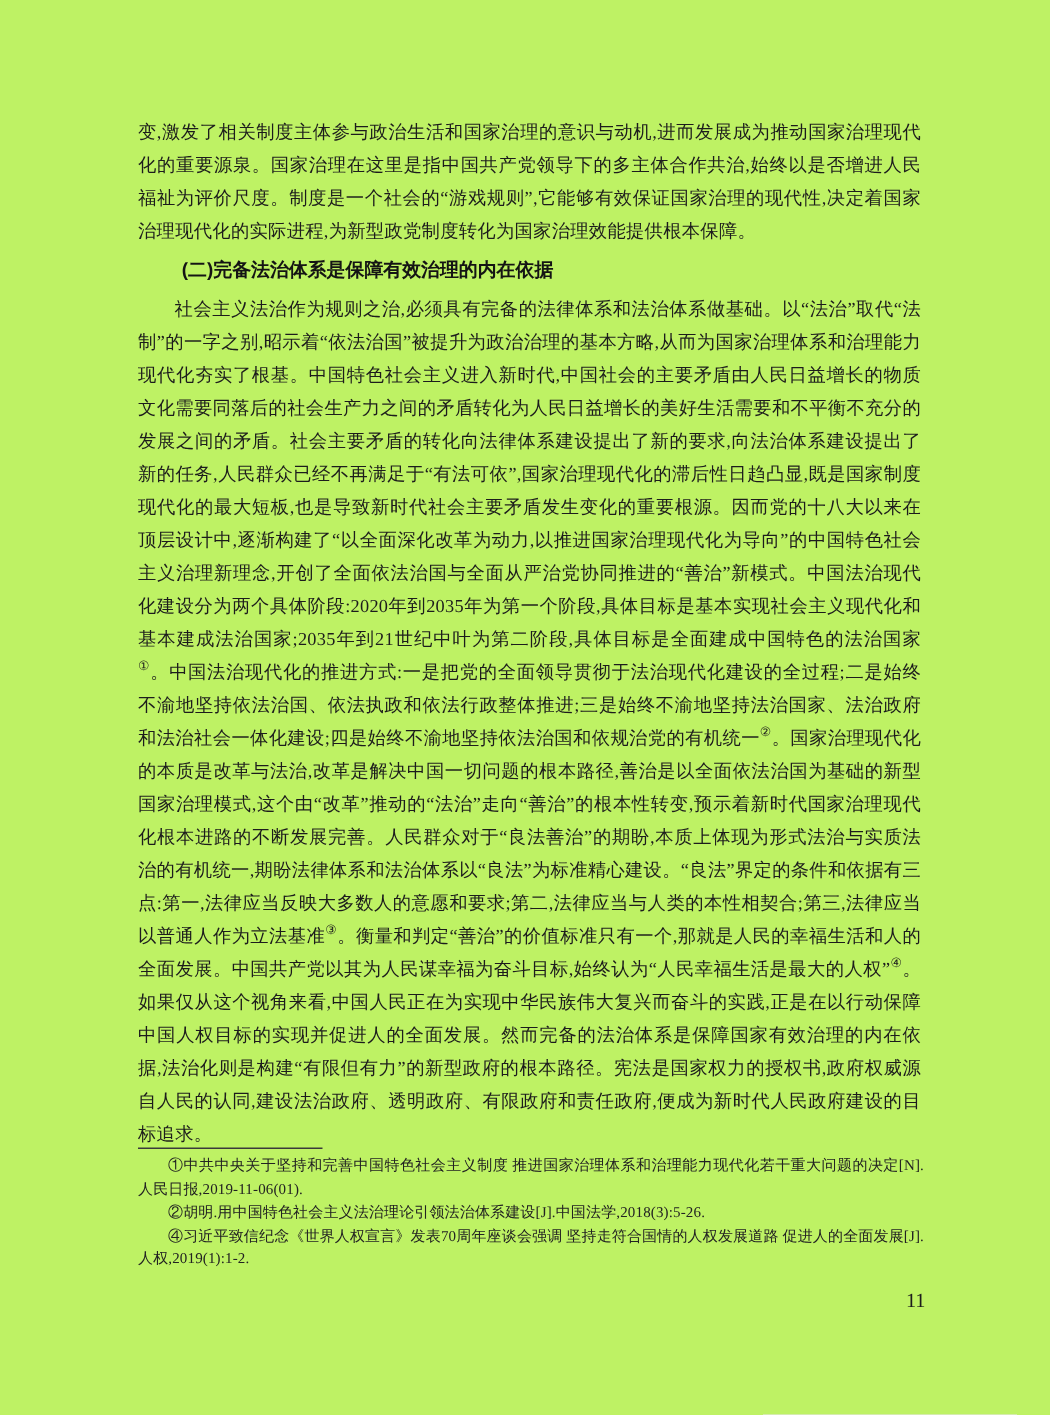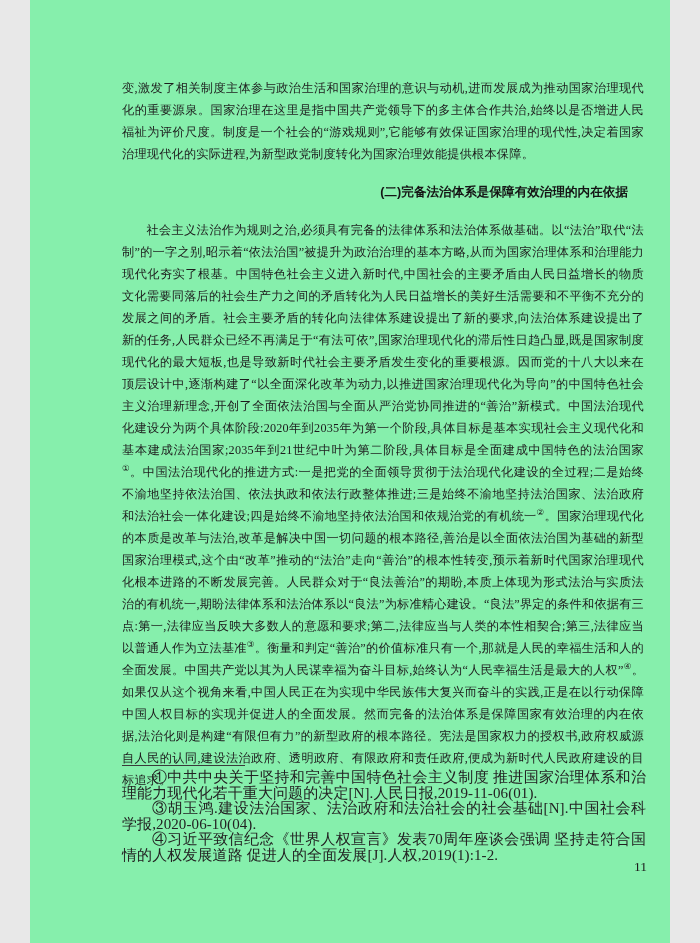--- a/index.html
+++ b/index.html
@@ -2,24 +2,24 @@
 <html><head>
 <meta charset="utf-8">
 <style>
   html, body {
     margin: 0;
     padding: 0;
     background: #e8e8e8;
   }
   .page {
     position: relative;
-    width: 640px;
+    width: 700px;
     height: 943px;
     margin: 0 auto;
-    background: #86efac;
+    background: #bef264;
     color: #1c1c1c;
     font-family: "Liberation Serif", "DejaVu Serif", serif;
     box-sizing: border-box;
     overflow: hidden;
   }
   .content {
     position: absolute;
     left: 92px;
     top: 77px;
     width: 522px;
@@ -29,26 +29,26 @@
     font-size: 12.2px;
     line-height: 22px;
     text-align: justify;
     text-indent: 2em;
     letter-spacing: 0.2px;
   }
   .body-para.no-indent {
     text-indent: 0;
   }
   .section-heading {
-    margin: 16px;
+    margin: 4px;
     font-size: 12.6px;
     line-height: 22px;
     font-weight: bold;
     text-indent: 2em;
-    text-align: right;
+    text-align: left;
     font-family: "Liberation Sans", "DejaVu Sans", sans-serif;
     color: #141414;
   }
   sup.fn-ref {
     font-size: 8.5px;
     line-height: 0;
     vertical-align: super;
   }
   .footnote-rule {
     position: absolute;
@@ -59,21 +59,21 @@
     border-top: 1.2px solid #3a3a3a;
   }
   .footnotes {
     position: absolute;
     left: 92px;
     top: 770px;
     width: 524px;
   }
   .footnote {
     margin: 0;
-    font-size: 15px;
+    font-size: 10px;
     line-height: 15.6px;
     text-align: justify;
     text-indent: 2em;
     letter-spacing: 0.1px;
     color: #222222;
   }
   .folio {
     position: absolute;
     left: 592px;
     top: 858px;
@@ -95,18 +95,18 @@
 
     <p class="body-para sup-refs">社会主义法治作为规则之治,必须具有完备的法律体系和法治体系做基础。以“法治”取代“法制”的一字之别,昭示着“依法治国”被提升为政治治理的基本方略,从而为国家治理体系和治理能力现代化夯实了根基。中国特色社会主义进入新时代,中国社会的主要矛盾由人民日益增长的物质文化需要同落后的社会生产力之间的矛盾转化为人民日益增长的美好生活需要和不平衡不充分的发展之间的矛盾。社会主要矛盾的转化向法律体系建设提出了新的要求,向法治体系建设提出了新的任务,人民群众已经不再满足于“有法可依”,国家治理现代化的滞后性日趋凸显,既是国家制度现代化的最大短板,也是导致新时代社会主要矛盾发生变化的重要根源。因而党的十八大以来在顶层设计中,逐渐构建了“以全面深化改革为动力,以推进国家治理现代化为导向”的中国特色社会主义治理新理念,开创了全面依法治国与全面从严治党协同推进的“善治”新模式。中国法治现代化建设分为两个具体阶段:2020年到2035年为第一个阶段,具体目标是基本实现社会主义现代化和基本建成法治国家;2035年到21世纪中叶为第二阶段,具体目标是全面建成中国特色的法治国家<sup class="fn-ref">①</sup>。中国法治现代化的推进方式:一是把党的全面领导贯彻于法治现代化建设的全过程;二是始终不渝地坚持依法治国、依法执政和依法行政整体推进;三是始终不渝地坚持法治国家、法治政府和法治社会一体化建设;四是始终不渝地坚持依法治国和依规治党的有机统一<sup class="fn-ref">②</sup>。国家治理现代化的本质是改革与法治,改革是解决中国一切问题的根本路径,善治是以全面依法治国为基础的新型国家治理模式,这个由“改革”推动的“法治”走向“善治”的根本性转变,预示着新时代国家治理现代化根本进路的不断发展完善。人民群众对于“良法善治”的期盼,本质上体现为形式法治与实质法治的有机统一,期盼法律体系和法治体系以“良法”为标准精心建设。“良法”界定的条件和依据有三点:第一,法律应当反映大多数人的意愿和要求;第二,法律应当与人类的本性相契合;第三,法律应当以普通人作为立法基准<sup class="fn-ref">③</sup>。衡量和判定“善治”的价值标准只有一个,那就是人民的幸福生活和人的全面发展。中国共产党以其为人民谋幸福为奋斗目标,始终认为“人民幸福生活是最大的人权”<sup class="fn-ref">④</sup>。如果仅从这个视角来看,中国人民正在为实现中华民族伟大复兴而奋斗的实践,正是在以行动保障中国人权目标的实现并促进人的全面发展。然而完备的法治体系是保障国家有效治理的内在依据,法治化则是构建“有限但有力”的新型政府的根本路径。宪法是国家权力的授权书,政府权威源自人民的认同,建设法治政府、透明政府、有限政府和责任政府,便成为新时代人民政府建设的目标追求。</p>
 
 
   </main>
 
   <div class="footnote-rule"></div>
 
   <section class="footnotes">
     <p class="footnote">①中共中央关于坚持和完善中国特色社会主义制度 推进国家治理体系和治理能力现代化若干重大问题的决定[N].人民日报,2019-11-06(01).</p>
-    <p class="footnote">③胡玉鸿.建设法治国家、法治政府和法治社会的社会基础[N].中国社会科学报,2020-06-10(04).</p>
+    <p class="footnote">②胡明.用中国特色社会主义法治理论引领法治体系建设[J].中国法学,2018(3):5-26.</p>
     <p class="footnote">④习近平致信纪念《世界人权宣言》发表70周年座谈会强调 坚持走符合国情的人权发展道路 促进人的全面发展[J].人权,2019(1):1-2.</p>
   </section>
 
   <div class="folio">11</div>
 </div>
 
 </body></html>

